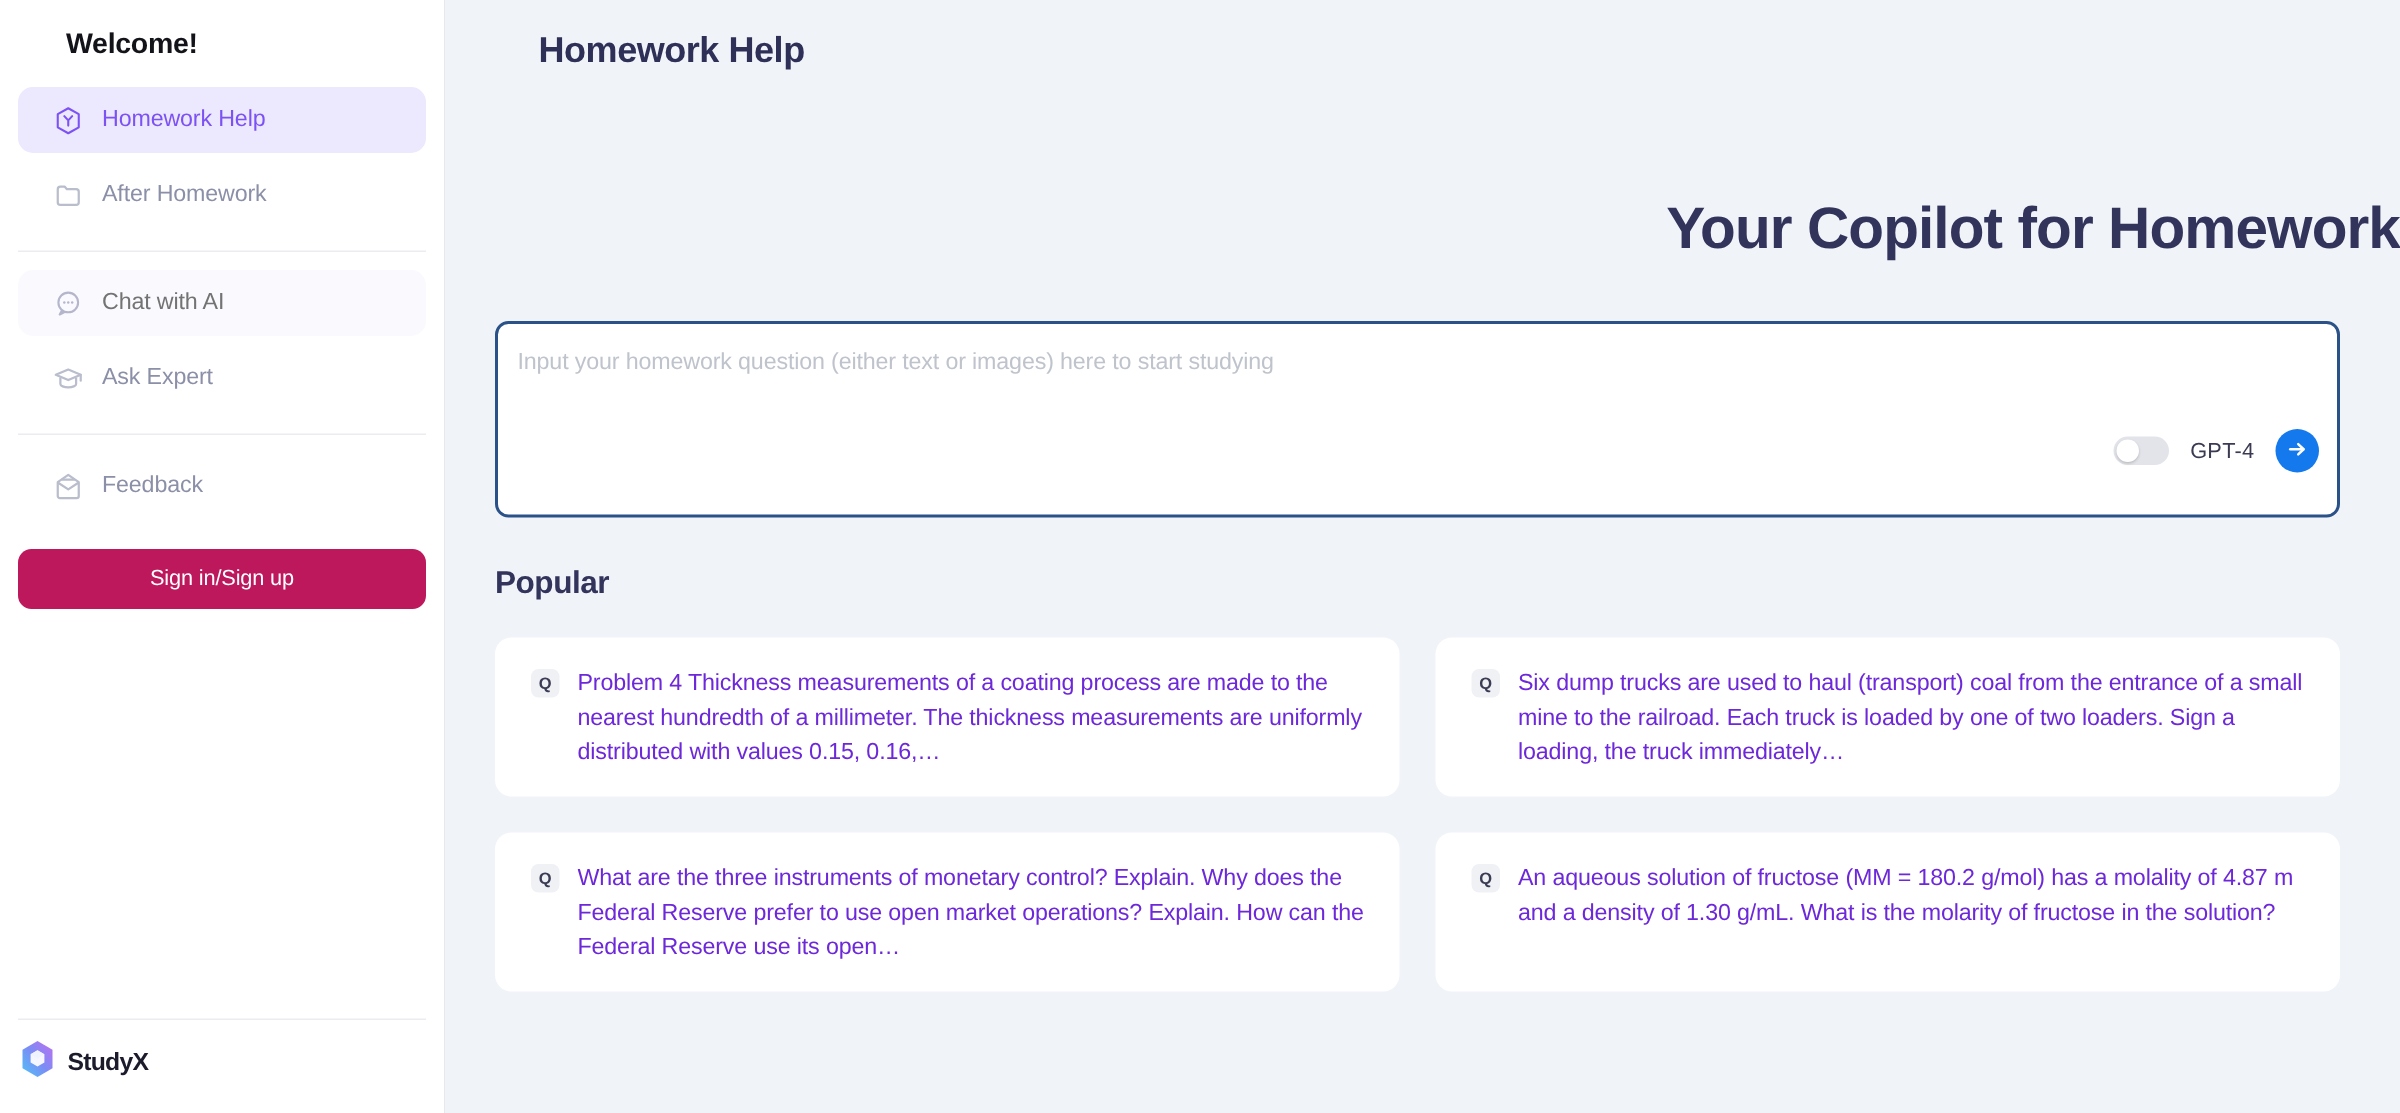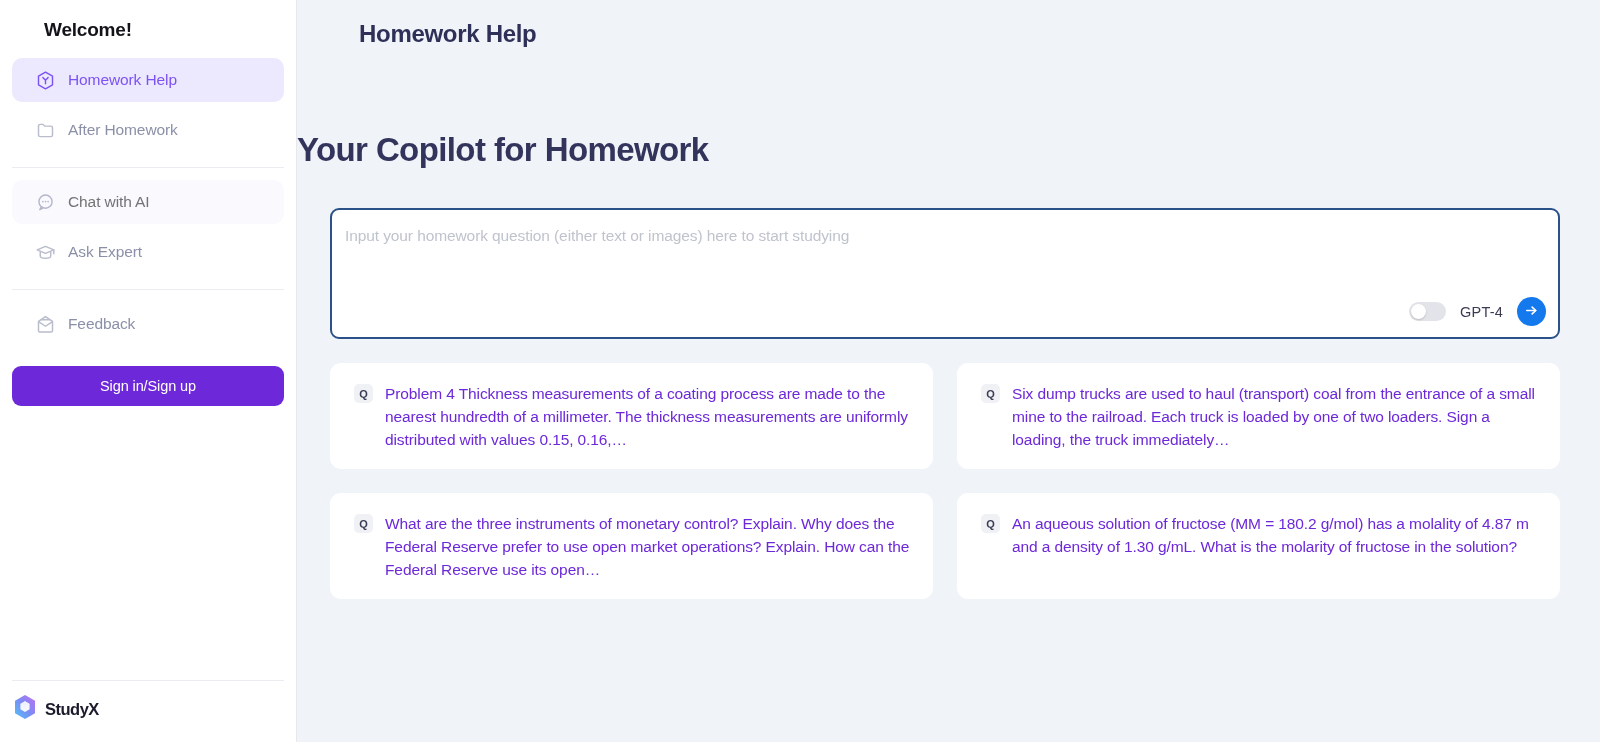--- a/index.html
+++ b/index.html
@@ -67,21 +67,21 @@
     background: #ebecf0;
     margin: 9px 12px 12px 12px;
   }
   .signin-wrap { padding: 14px 12px 0 12px; }
   .signin-btn {
     display: block;
     width: 100%;
     height: 40px;
     border: none;
     border-radius: 9px;
-    background: #6d28d9;
+    background: #be185d;
     color: #ffffff;
     font-size: 14.5px;
     font-family: "Liberation Sans", sans-serif;
     font-weight: 500;
     letter-spacing: -0.1px;
     cursor: pointer;
   }
   .sidebar-spacer { flex: 1 1 auto; }
   .brand-divider {
     height: 1px;
@@ -110,22 +110,22 @@
     overflow: hidden;
   }
   .page-title {
     font-size: 24px;
     font-weight: bold;
     color: #2f3058;
     letter-spacing: -0.3px;
     padding: 20px 0 0 62px;
   }
   .hero-title {
-    text-align: left;
-    font-size: 33px;
+    text-align: right;
+    font-size: 39px;
     font-weight: bold;
     color: #33345c;
     letter-spacing: -0.6px;
     margin-top: 83px;
   }
   .compose-wrap {
     margin: 39px 40px 0 33px;
   }
   .compose {
     position: relative;
@@ -139,21 +139,21 @@
     position: absolute;
     left: 13px;
     top: 17px;
     font-size: 15.5px;
     color: #bfc3cc;
     letter-spacing: -0.1px;
   }
   .compose-controls {
     position: absolute;
     right: 12px;
-    bottom: 11px;
+    bottom: 28px;
     display: flex;
     align-items: center;
     gap: 14px;
   }
   .toggle {
     width: 37px; height: 19px;
     border-radius: 10px;
     background: #e2e4e9;
     position: relative;
     cursor: pointer;
@@ -344,20 +344,21 @@
               <svg width="15" height="15" viewBox="0 0 24 24" fill="none" stroke="#ffffff" stroke-width="2.6" stroke-linecap="round" stroke-linejoin="round">
                 <path d="M4.5 12h14"></path>
                   <path d="M13 6.5 18.8 12 13 17.5"></path>
               </svg>
             </span>
           </button>
         </div>
       </div>
     </div>
 
+    <h2 class="popular-title">Popular</h2>
 
     <div class="cards">
       <div class="card">
         <span class="q-badge">Q</span>
         <span class="card-text">Problem 4 Thickness measurements of a coating process are made to the nearest hundredth of a millimeter. The thickness measurements are uniformly distributed with values 0.15, 0.16,…</span>
       </div>
       <div class="card">
         <span class="q-badge">Q</span>
         <span class="card-text">Six dump trucks are used to haul (transport) coal from the entrance of a small mine to the railroad. Each truck is loaded by one of two loaders. Sign a loading, the truck immediately…</span>
       </div>

